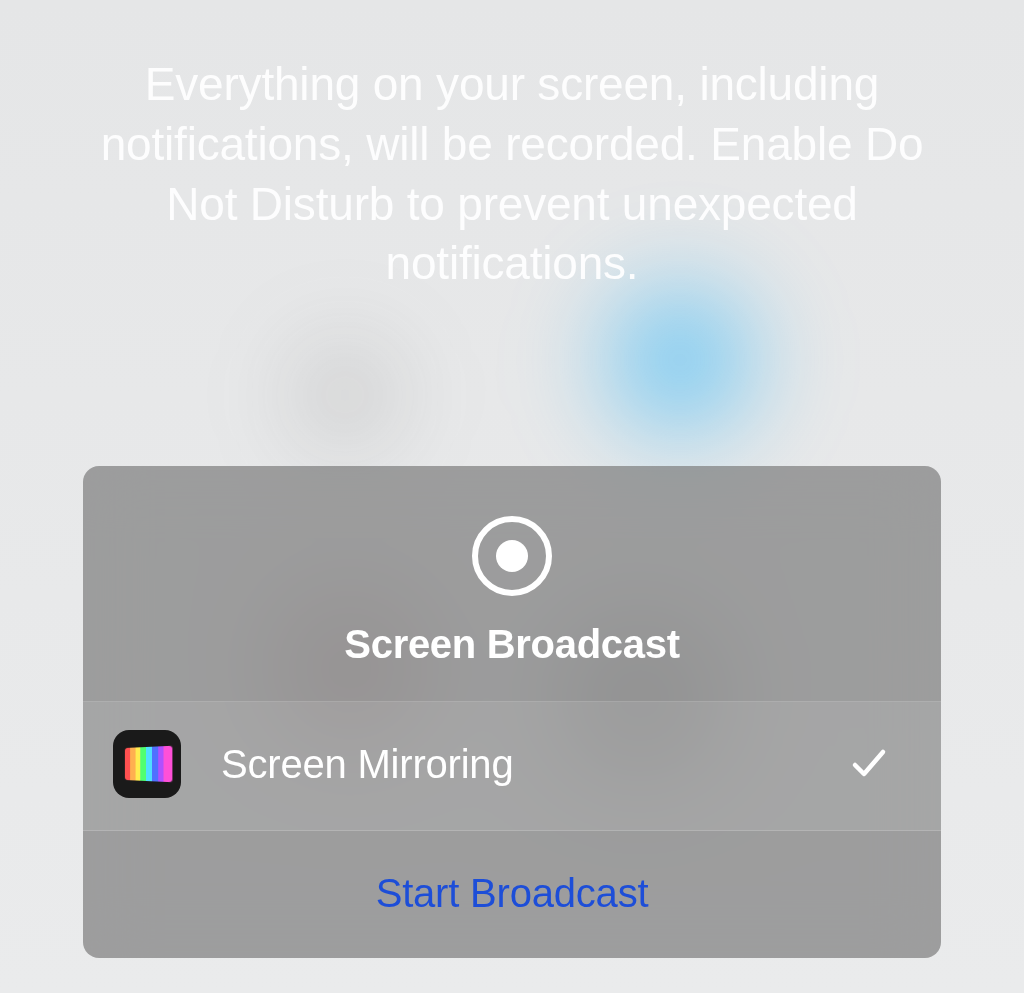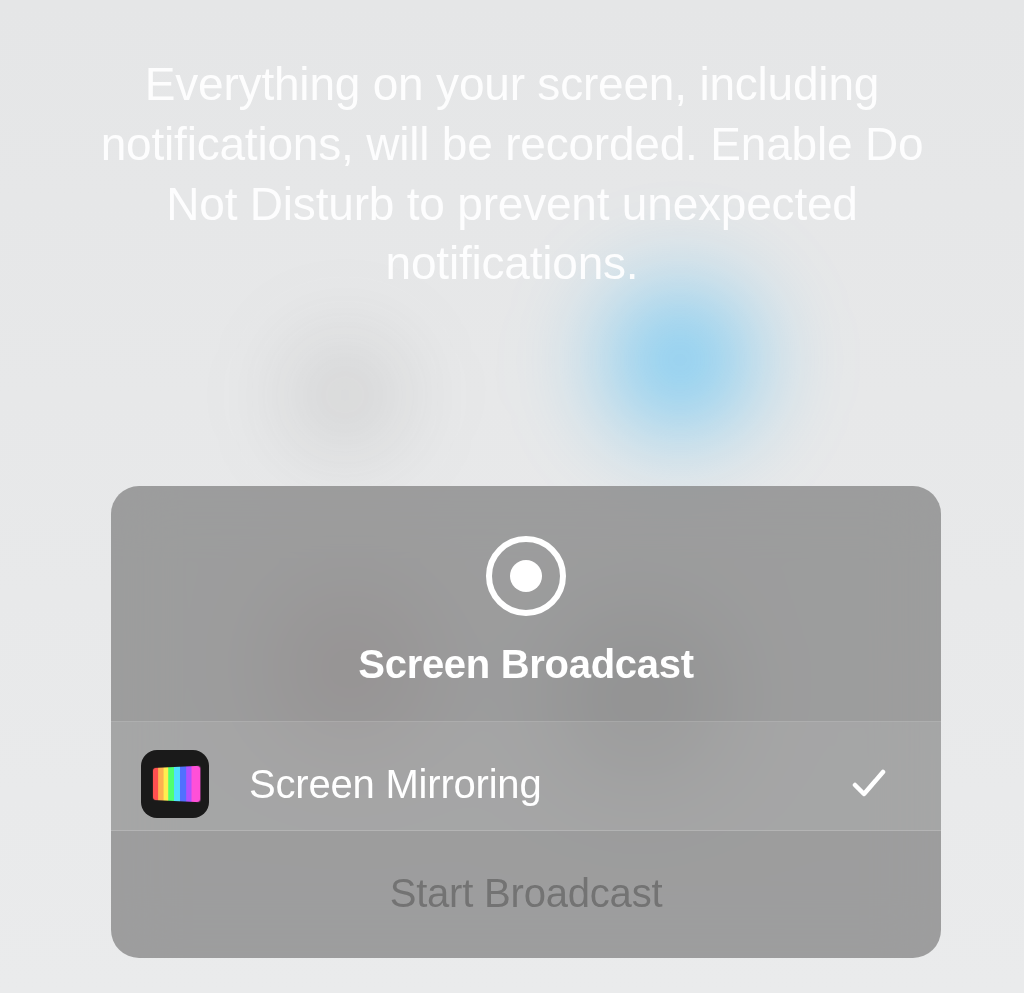--- a/index.html
+++ b/index.html
@@ -84,23 +84,22 @@
     }
     
     .broadcast-panel {
       position: absolute;
       left: 83px;
       right: 83px;
       bottom: 35px;
       background: rgba(110, 110, 110, 0.62);
       backdrop-filter: blur(30px);
       -webkit-backdrop-filter: blur(30px);
-      border-radius: 28px;
+      border-radius: 16px;
       overflow: hidden;
-      margin-left: 28px;
     }
     
     .panel-header {
       display: flex;
       flex-direction: column;
       align-items: center;
       padding: 48px 20px 34px 20px;
       border-bottom: 1px solid rgba(255, 255, 255, 0.18);
     }
     
@@ -113,21 +112,21 @@
     .panel-title {
       color: #ffffff;
       font-size: 40px;
       font-weight: 600;
       letter-spacing: -0.3px;
     }
     
     .destination-row {
       display: flex;
       align-items: center;
-      padding: 28px 54px 12px 30px;
+      padding: 28px 54px 32px 30px;
       background: rgba(255, 255, 255, 0.09);
       border-bottom: 1px solid rgba(255, 255, 255, 0.16);
       cursor: pointer;
     }
     
     .app-icon {
       width: 68px;
       height: 68px;
       border-radius: 16px;
       background: #1a1a1a;
@@ -171,21 +170,21 @@
     
     .start-row {
       display: flex;
       align-items: center;
       justify-content: center;
       padding: 40px 20px 42px 20px;
       cursor: pointer;
     }
     
     .start-label {
-      color: #737373;
+      color: #1d4ed8;
       font-size: 40px;
       font-weight: 400;
       letter-spacing: -0.2px;
     }
   </style>
 </head>
 <body>
 
 <div class="background">
   <div class="blur-overlay">

